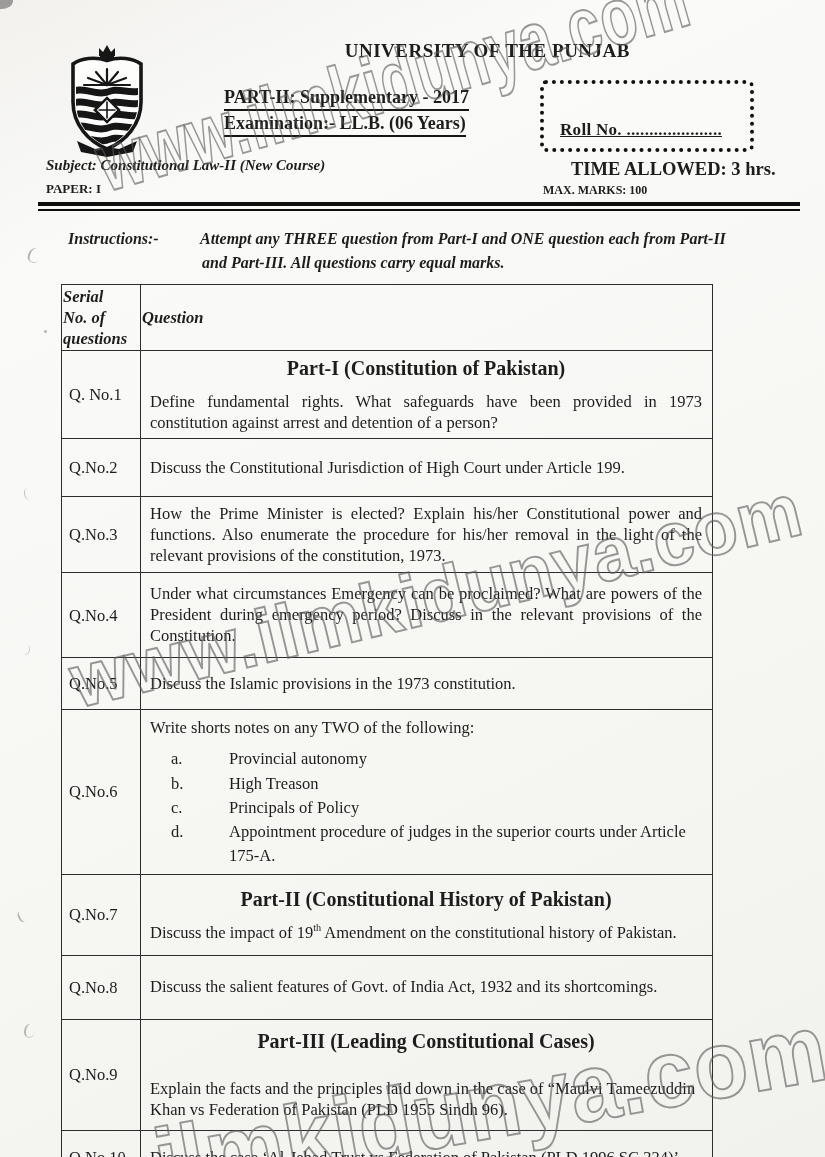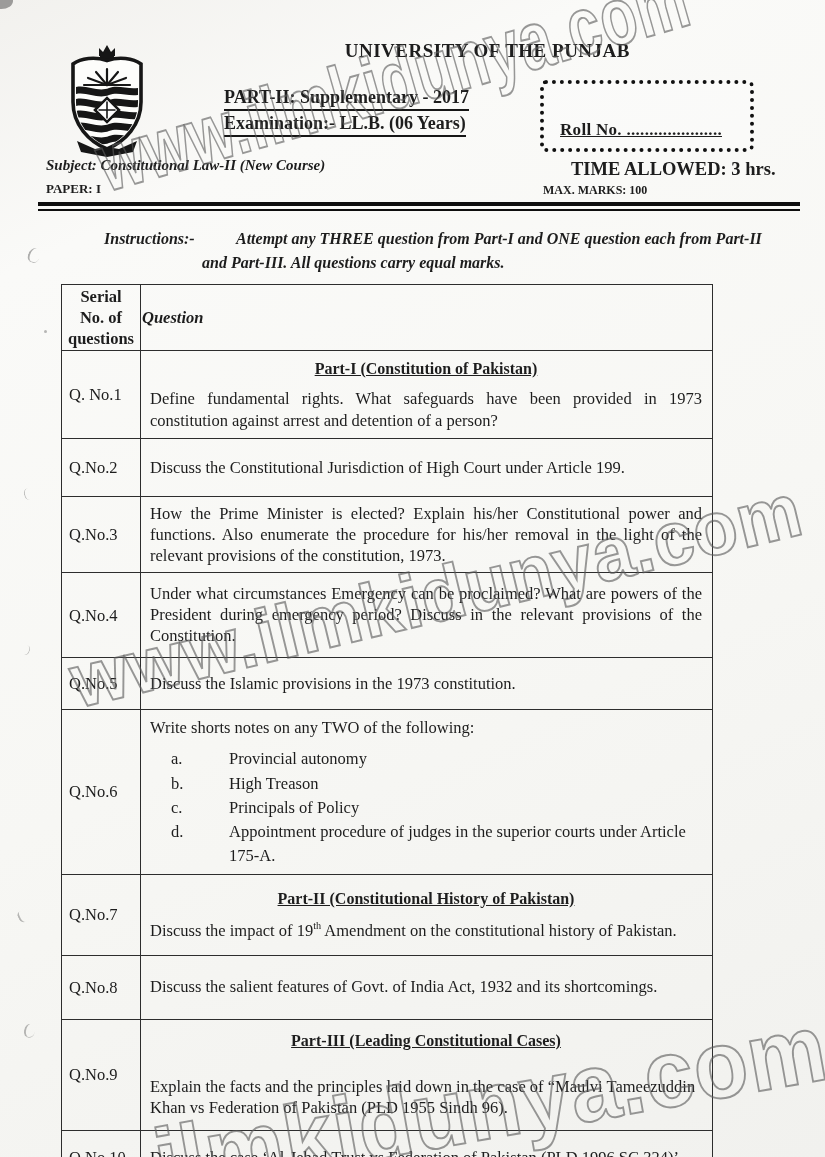--- a/index.html
+++ b/index.html
@@ -50,45 +50,44 @@
   .marks-line{position:absolute;left:543px;top:183px;font-size:12px;font-weight:bold;z-index:2;}
   .rule{
     position:absolute;left:38px;top:202px;width:762px;height:3px;
     border-top:4.5px solid #0e0e0e;border-bottom:2px solid #0e0e0e;z-index:2;
   }
   
   .instructions{
     position:absolute;left:68px;top:227px;width:706px;
     font-size:16px;font-weight:bold;font-style:italic;line-height:1.5;z-index:2;
   }
-  .ins-label{display:inline-block;width:132px;margin-left:36px;}
+  .ins-label{display:inline-block;width:132px;}
   .ins-line2{margin-left:134px;}
   
   .qtable-wrap{position:absolute;left:61px;top:284px;z-index:2;}
   table.qtable{
     border-collapse:collapse;table-layout:fixed;width:652px;
     background:transparent;
   }
   table.qtable col.c1{width:79px;}
   table.qtable th,table.qtable td{
     border:1.4px solid #2d2d2d;
     vertical-align:middle;
     font-size:16.5px;line-height:1.28;
   }
   tr.r-h{height:59px;}
   tr.r0{height:88px;} tr.r1{height:58px;} tr.r2{height:76px;} tr.r3{height:85px;}
   tr.r4{height:52px;} tr.r5{height:128px;} tr.r6{height:81px;} tr.r7{height:64px;}
   tr.r8{height:111px;} tr.r9{height:55px;}
-  th.c-serial{font-weight:bold;font-size:17px;text-align:center;line-height:1.25;}
+  th.c-serial{font-style:italic;font-weight:bold;font-size:17px;text-align:left;line-height:1.25;}
   th.c-q{font-style:italic;font-weight:bold;font-size:20px;text-align:left;}
   td.serial{padding:2px 2px 2px 7px;text-align:left;}
   td.qcell{padding:4px 10px 5px 9px;}
   .part-heading{
-    text-align:center;font-weight:bold;font-size:16px;
-    text-decoration:underline;
+    text-align:center;font-weight:bold;font-size:20px;
     margin:1px 0 9px 0;
   }
   .qtext{color:#1d1d1d;}
   .justify{text-align:justify;}
   .opts{margin-top:9px;padding-left:21px;}
   .opt{display:flex;line-height:1.47;}
   .okey{width:58px;flex:none;}
   sup{font-size:.62em;}
   
   .mark{position:absolute;z-index:3;pointer-events:none;}

